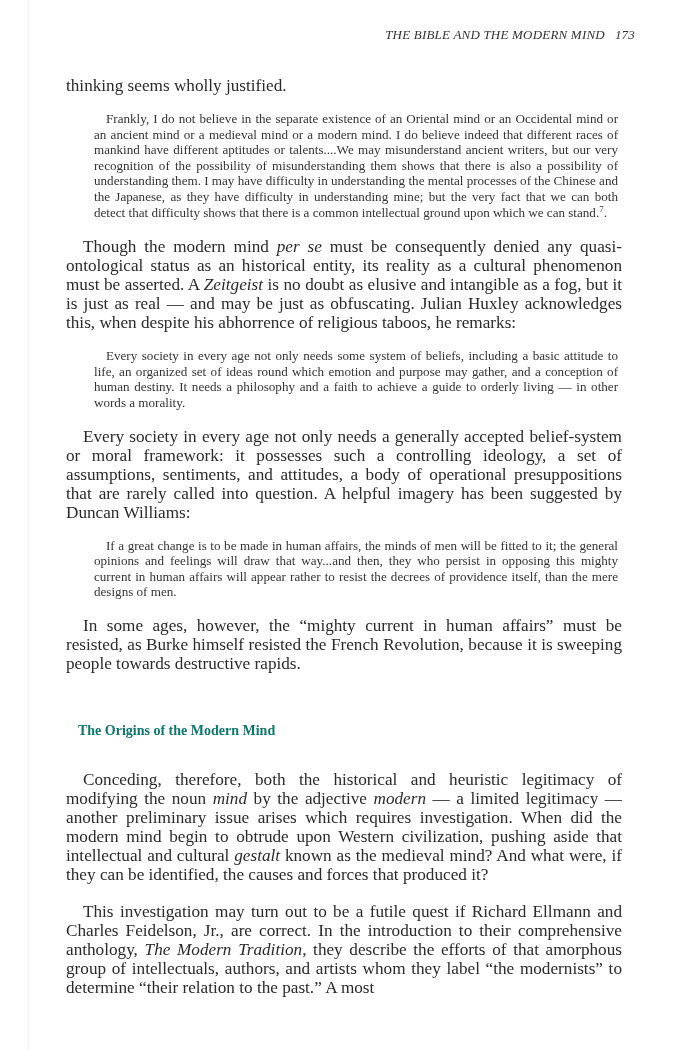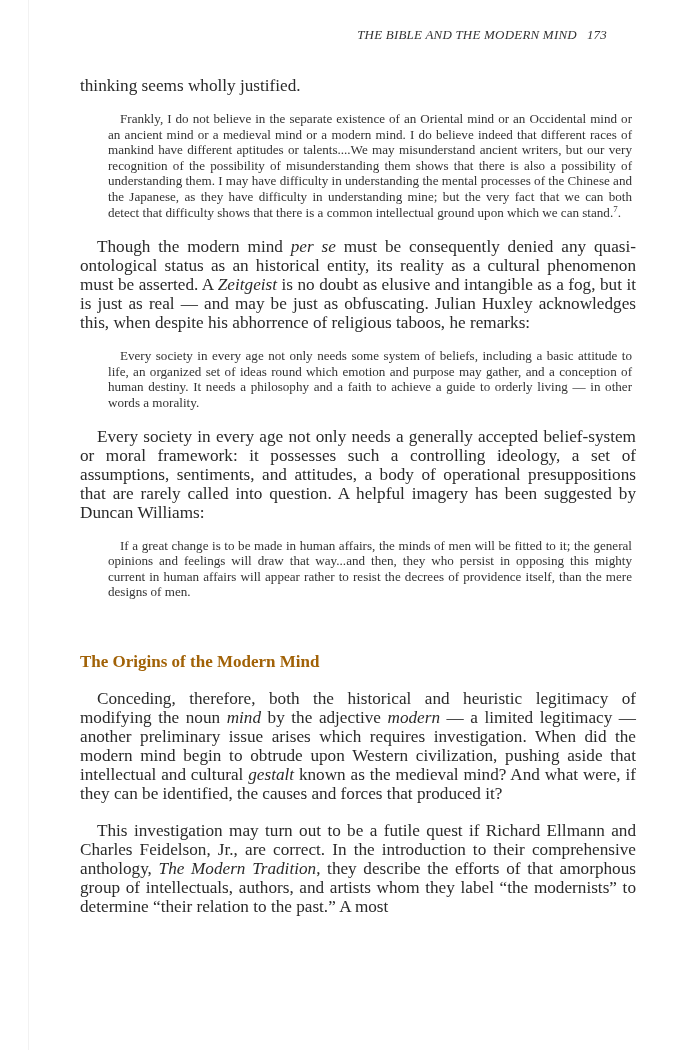--- a/index.html
+++ b/index.html
@@ -20,33 +20,33 @@
     left: 28px;
     top: 0;
     bottom: 0;
     width: 1px;
     background: #f2f2f2;
   }
   .header {
     position: absolute;
     top: 27px;
     left: 0;
-    right: 66px;
+    right: 38px;
     text-align: right;
     font-style: italic;
     font-size: 13px;
     letter-spacing: 0.2px;
     color: #333;
   }
   .header .pgno {
     margin-left: 10px;
   }
   .content {
     position: absolute;
-    left: 80px;
+    left: 66px;
     width: 556px;
     top: 76px;
   }
   p.body {
     margin: 0;
     font-size: 17.2px;
     line-height: 19px;
     text-align: justify;
     color: #2a2a2a;
   }
@@ -57,25 +57,25 @@
     margin: 8px;
     margin-left: 28px;
     margin-right: 4px;
     font-size: 13.1px;
     line-height: 15.6px;
     text-align: justify;
     text-indent: 12px;
     color: #333;
   }
   h3.section {
-    margin: 0;
-    font-size: 17px;
+    margin: 12px;
+    font-size: 14px;
     font-weight: bold;
     line-height: 19px;
-    color: #a16207;
+    color: #0f766e;
   }
   sup { font-size: 9px; line-height: 0; }
 </style>
 </head>
 <body>
 
 <div class="left-edge"></div>
 
 <div class="header">
   <span>THE BIBLE AND THE MODERN MIND</span><span class="pgno">173</span>
@@ -100,20 +100,21 @@
   <div style="height:8px"></div>
 
   <p class="body indent"><span>Every society in every age not only needs a generally accepted belief-system or moral framework: it possesses such a controlling ideology, a set of assumptions, sentiments, and attitudes, a body of operational presuppositions that are rarely called into question. A helpful imagery has been suggested by Duncan Williams:</span></p>
 
   <div style="height:8px"></div>
 
   <p class="quote"><span>If a great change is to be made in human affairs, the minds of men will be fitted to it; the general opinions and feelings will draw that way...and then, they who persist in opposing this mighty current in human affairs will appear rather to resist the decrees of providence itself, than the mere designs of men.</span></p>
 
   <div style="height:8px"></div>
 
+  <p class="body indent"><span>In some ages, however, the “mighty current in human affairs” must be resisted, as Burke himself resisted the French Revolution, because it is sweeping people towards destructive rapids.</span></p>
 
   <div style="height:36px"></div>
 
   <h3 class="section">The Origins of the Modern Mind</h3>
 
   <div style="height:18px"></div>
 
   <p class="body indent"><span>Conceding, therefore, both the historical and heuristic legitimacy of modifying the noun </span><em>mind</em><span> by the adjective </span><em>modern</em><span> — a limited legitimacy — another preliminary issue arises which requires investigation. When did the modern mind begin to obtrude upon Western civilization, pushing aside that intellectual and cultural </span><em>gestalt</em><span> known as the medieval mind? And what were, if they can be identified, the causes and forces that produced it?</span></p>
 
   <div style="height:18px"></div>

